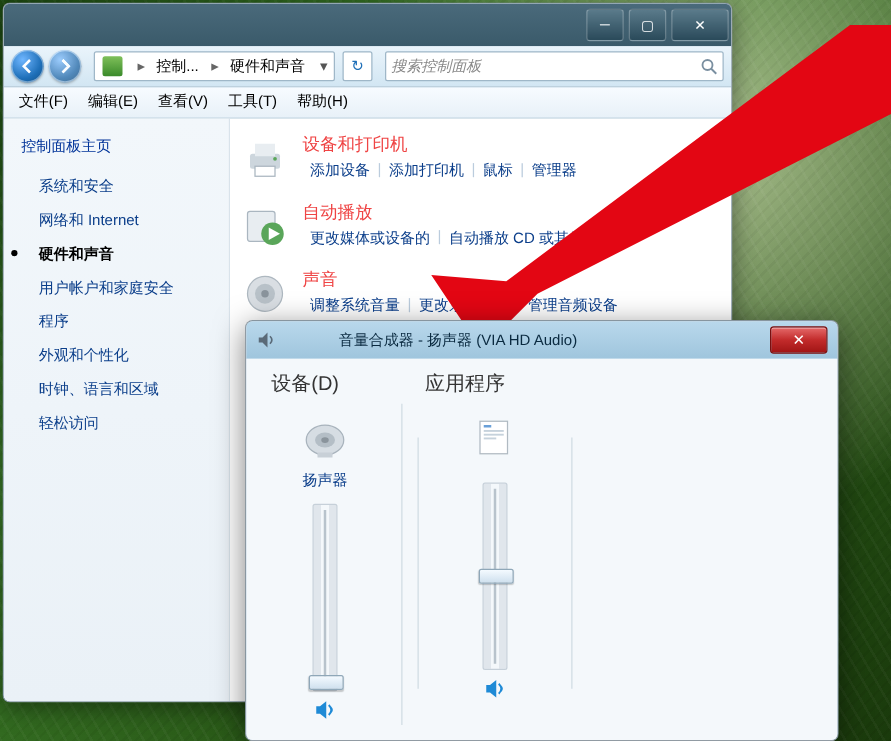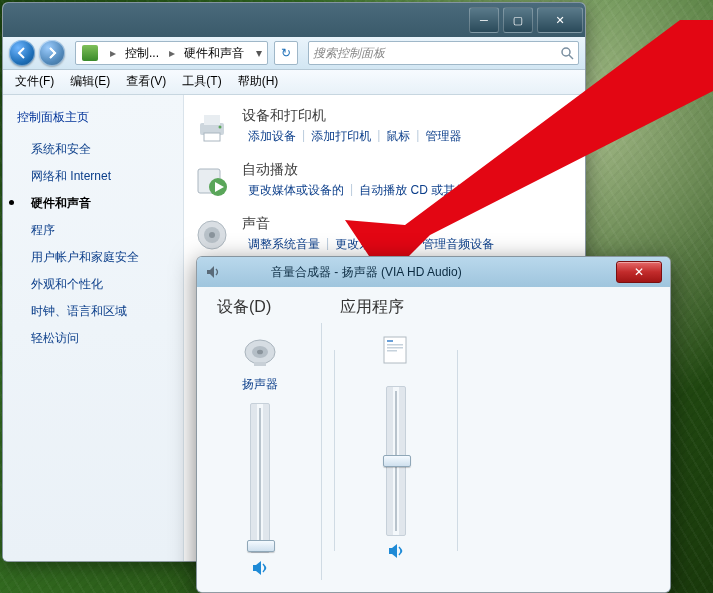--- a/index.html
+++ b/index.html
@@ -52,21 +52,21 @@
   .sidehead{color:#003399;padding:4px 14px 10px;font-size:12px;}
   .sitem{padding:5px 28px;color:#0b3e8a;font-size:12px;cursor:default;}
   .sitem.active{color:#000;font-weight:bold;position:relative;}
   .sitem.active::before{content:"";position:absolute;left:6px;top:10px;width:5px;height:5px;background:#000;border-radius:50%;}
 
   .mainpane{flex:1;padding:12px 8px;}
   .catrow{display:flex;gap:10px;margin-bottom:14px;}
   .caticon{width:40px;height:40px;flex-shrink:0;border-radius:4px;display:flex;align-items:center;justify-content:center;}
   .caticon svg{width:36px;height:36px;}
   .cattext{flex:1;}
-  .cathead{color:#404040;font-size:14px;margin-bottom:3px;}
+  .cathead{color:#ef4444;font-size:14px;margin-bottom:3px;}
   .catlinks{display:flex;flex-wrap:wrap;gap:0 0;color:#0b3e8a;}
   .catlinks span{padding:0 6px;}
   .catlinks .sep{color:#bcd;padding:0;}
 
   
   .arrow{position:absolute;left:320px;top:20px;pointer-events:none;}
 
   
   .mixwin{position:absolute;left:196px;top:256px;width:473px;height:335px;
     border:1px solid rgba(0,0,0,.35);border-radius:6px;overflow:hidden;
@@ -150,22 +150,22 @@
       <div class="mitem">工具(T)</div>
       <div class="mitem">帮助(H)</div>
     </div>
 
     <div class="cpbody">
       <div class="sidepane">
         <div class="sidehead">控制面板主页</div>
         <div class="sitem">系统和安全</div>
         <div class="sitem">网络和 Internet</div>
         <div class="sitem active">硬件和声音</div>
+        <div class="sitem">用户帐户和家庭安全</div>
         <div class="sitem">程序</div>
-        <div class="sitem">用户帐户和家庭安全</div>
         <div class="sitem">外观和个性化</div>
         <div class="sitem">时钟、语言和区域</div>
         <div class="sitem">轻松访问</div>
       </div>
 
       <div class="mainpane">
 
         <div class="catrow">
           <div class="caticon">
             <svg viewBox="0 0 36 36">

